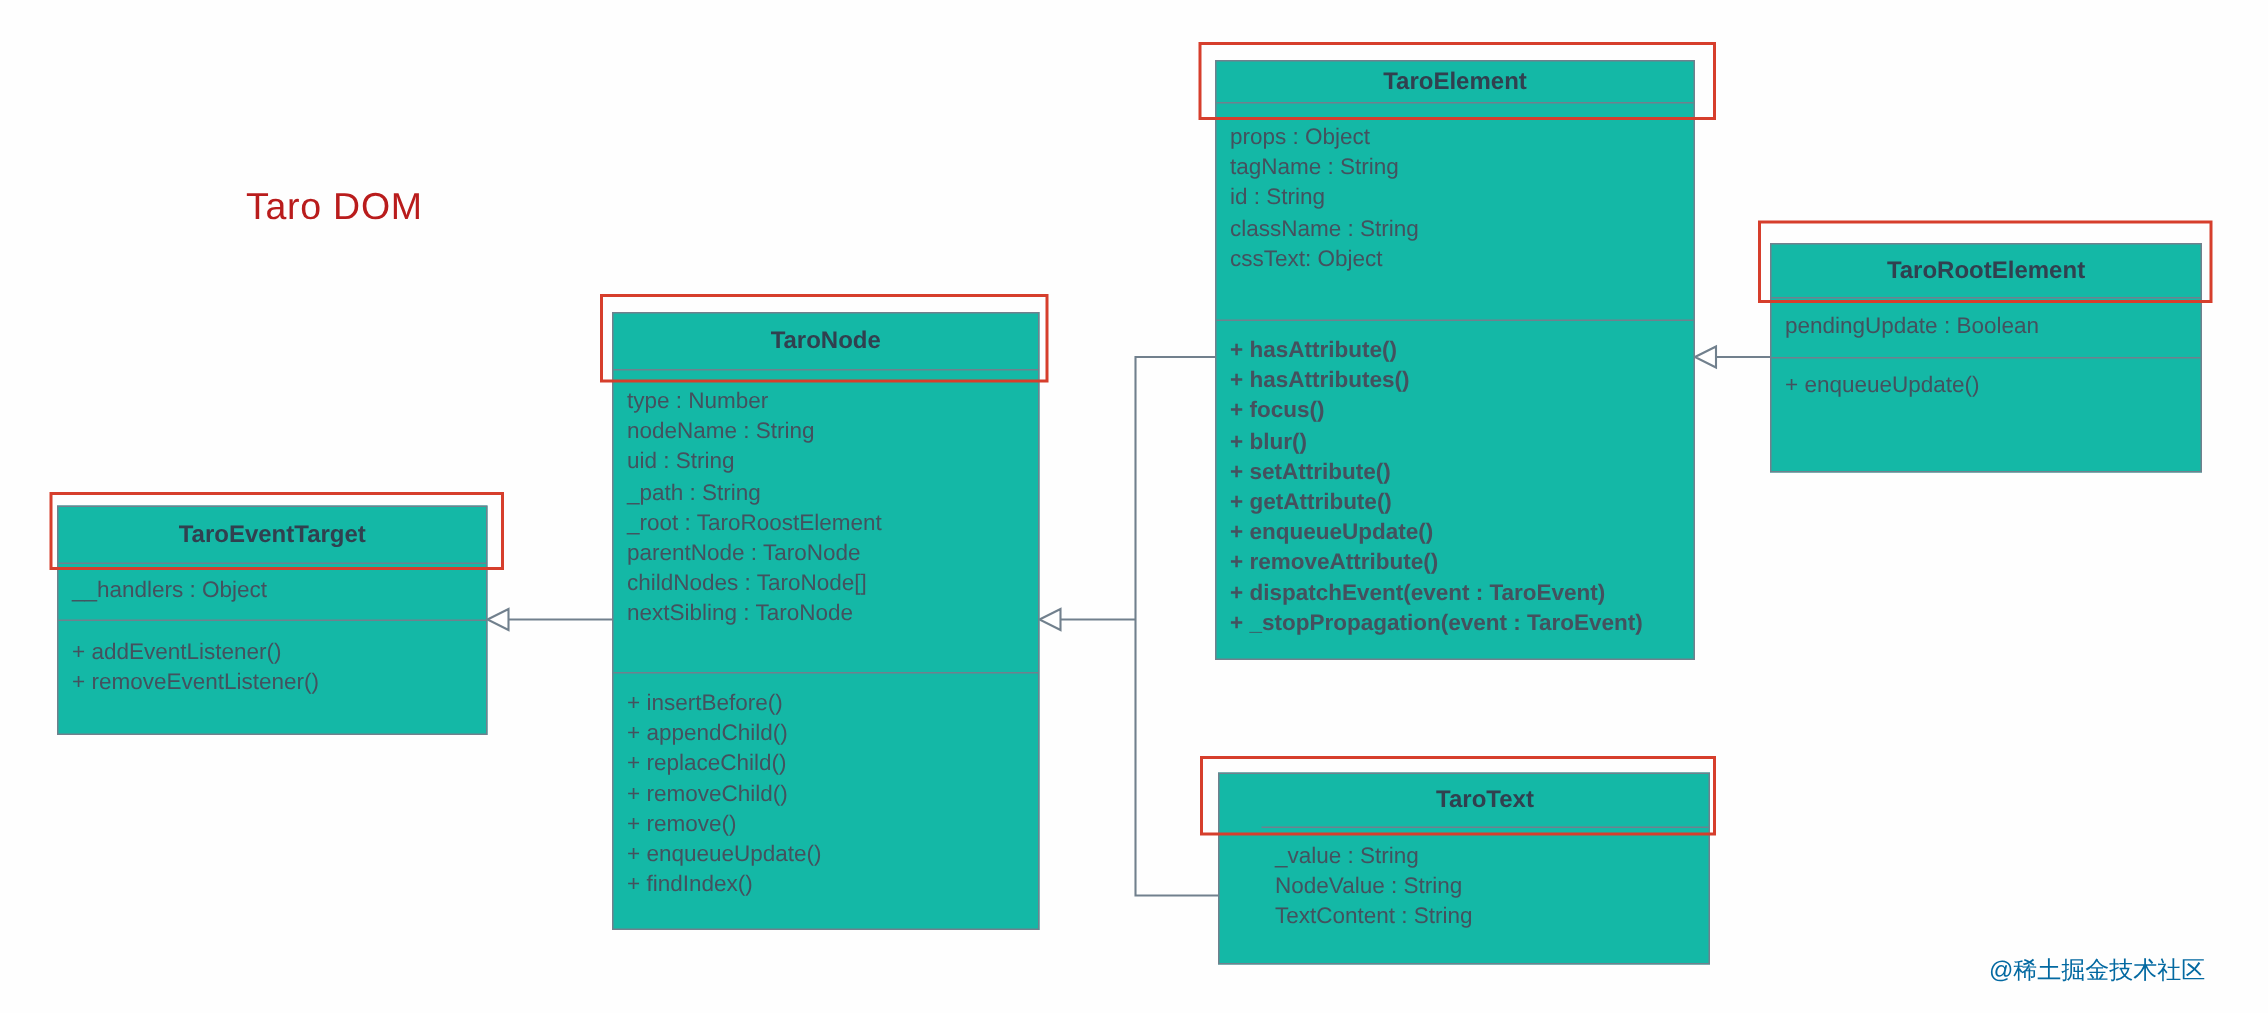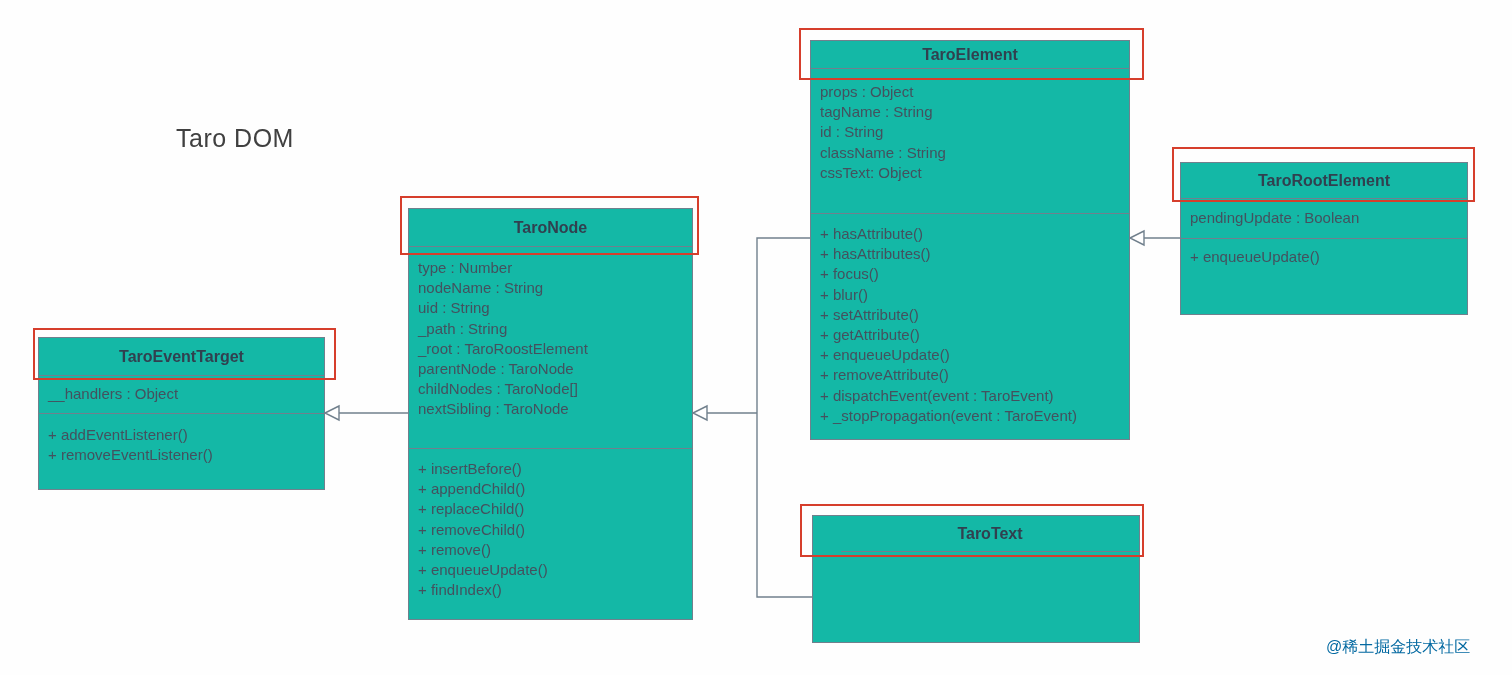--- a/index.html
+++ b/index.html
@@ -4,22 +4,22 @@
 <style>
   * { margin:0; padding:0; box-sizing:border-box; }
   html,body { width:1512px; height:675px; }
   body {
     position:relative;
     background:#fefefe;
     font-family:"Liberation Sans", sans-serif;
     overflow:hidden;
   }
   .diagram-title {
-    position:absolute; left:176px; top:124px;
-    font-size:25px; font-weight:500; color:#404040; letter-spacing:.5px;
+    position:absolute; left:164px; top:124px;
+    font-size:25px; font-weight:500; color:#b91c1c; letter-spacing:.5px;
   }
   .watermark {
     position:absolute; left:1326px; top:637px;
     font-size:16px; color:#0369a1;
   }
   .uml-class {
     position:absolute; background:#14b8a6;
     border:1px solid #71808d; color:#44515e; font-size:15px;
   }
   .uml-title {
@@ -40,21 +40,21 @@
   #cls-taroeventtarget .uml-attrs { height:38px; padding-top:8px; }
 
   #cls-taronode { left:408px; top:208px; width:285px; height:412px; }
   #cls-taronode .uml-title { height:38px;text-align:center; }
   #cls-taronode .uml-attrs { height:202px; }
   #cls-taronode .uml-methods { padding-top:10px; }
 
   #cls-taroelement { left:810px; top:40px; width:320px; height:400px; }
   #cls-taroelement .uml-title { height:28px; }
   #cls-taroelement .uml-attrs { height:145px; padding-top:13px; }
-  #cls-taroelement .uml-methods { padding-top:10px; }
+  #cls-taroelement .uml-methods { padding-top:10px;font-weight:bold; }
 
   #cls-tarorootelement { left:1180px; top:162px; width:288px; height:153px; }
   #cls-tarorootelement .uml-title { height:36px; }
   #cls-tarorootelement .uml-attrs { height:40px; padding-top:9px; }
   #cls-tarorootelement .uml-methods { padding-top:8px; }
 
   #cls-tarotext { left:812px; top:515px; width:328px; height:128px;padding-left:28px; }
   #cls-tarotext .uml-title { height:36px; }
   #cls-tarotext .uml-attrs { border-bottom:none; height:91px; padding-top:9px; }
 
@@ -152,20 +152,25 @@
   <div class="uml-attrs">
       <div class="member-line">pendingUpdate : Boolean</div>
     </div>
   <div class="uml-methods">
       <div class="member-line">+ enqueueUpdate()</div>
     </div>
 </div>
 
 <div class="uml-class" id="cls-tarotext">
   <div class="uml-title">TaroText</div>
+  <div class="uml-attrs">
+      <div class="member-line">_value : String</div>
+      <div class="member-line">NodeValue : String</div>
+      <div class="member-line">TextContent : String</div>
+    </div>
   <div class="uml-methods"></div>
 </div>
 
 <div class="hl" id="hl-taroeventtarget"></div>
 <div class="hl" id="hl-taronode"></div>
 <div class="hl" id="hl-taroelement"></div>
 <div class="hl" id="hl-tarorootelement"></div>
 <div class="hl" id="hl-tarotext"></div>
 
 <div class="watermark">@稀土掘金技术社区</div>

